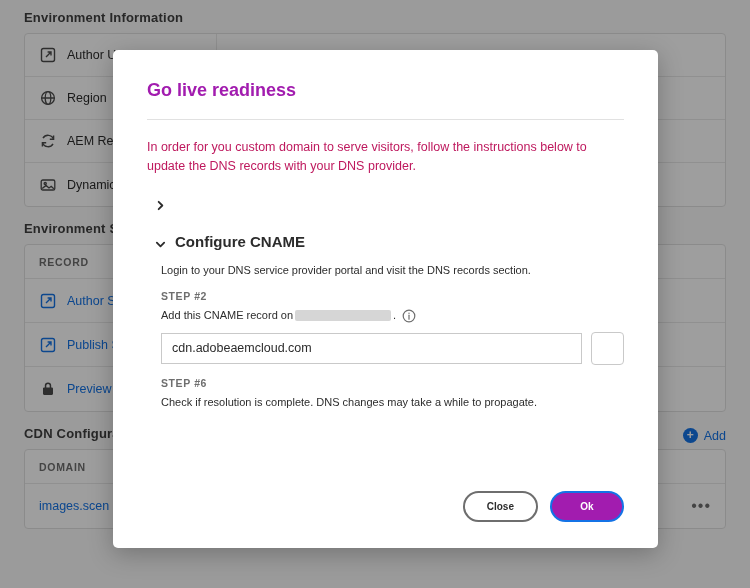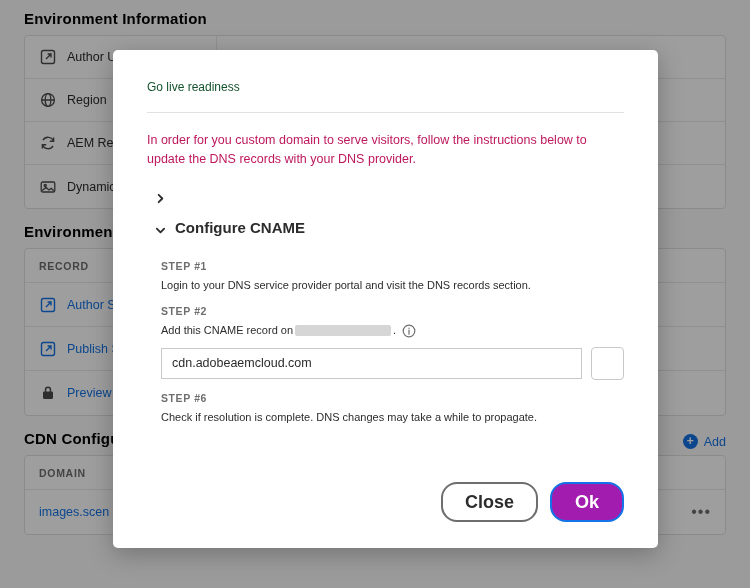--- a/index.html
+++ b/index.html
@@ -18,23 +18,23 @@
 
   
   .page {
     position: absolute;
     inset: 0;
     padding: 0 24px;
     box-sizing: border-box;
   }
 
   .section-title {
-    font-size: 15px;
-    font-weight: bold;
-    color: #000000;
+    font-size: 13px;
+    font-weight: bold;
+    color: #404040;
     margin: 10px 0 8px 0;
     letter-spacing: 0.2px;
   }
 
   .panel {
     background: #ffffff;
     border: 1px solid #e1e1e1;
     border-radius: 4px;
     box-sizing: border-box;
     overflow: hidden;
@@ -160,23 +160,23 @@
     height: 498px;
     background: #ffffff;
     border-radius: 5px;
     box-shadow: 0 6px 24px rgba(0,0,0,0.25);
     box-sizing: border-box;
     padding: 30px 34px 0 34px;
     display: flex;
     flex-direction: column;
   }
   .modal-title {
-    font-size: 12px;
-    font-weight: normal;
-    color: #14532d;
+    font-size: 18px;
+    font-weight: bold;
+    color: #a21caf;
     margin: 0 0 18px 0;
   }
   .modal-divider {
     height: 1px;
     background: #e1e1e1;
     margin: 0 0 18px 0;
   }
   .modal-intro {
     font-size: 12.5px;
     line-height: 1.55;
@@ -270,23 +270,23 @@
 
   .modal-footer {
     margin-top: auto;
     display: flex;
     justify-content: flex-end;
     align-items: center;
     gap: 12px;
     padding: 0 0 26px 0;
   }
   .btn {
-    height: 40px;
+    height: 31px;
     border-radius: 16px;
-    font-size: 18px;
+    font-size: 10px;
     font-weight: bold;
     padding: 0 22px;
     cursor: pointer;
     font-family: "Liberation Sans", sans-serif;
   }
   .btn-secondary {
     background: #fff;
     border: 2px solid #6e6e6e;
     color: #2c2c2c;
   }
@@ -429,32 +429,31 @@
   <p class="modal-intro">In order for you custom domain to serve visitors, follow the instructions below to update the DNS records with your DNS provider.</p>
 
   <div class="accordion-header">
     <span class="chev">
       <svg viewBox="0 0 12 12" fill="none" stroke="currentColor" stroke-width="2" stroke-linecap="round" stroke-linejoin="round">
         <path d="M4 2 L8 6 L4 10"></path>
       </svg>
     </span>
   </div>
 
-  <div class="accordion-header" style="margin-top:6px;">
+  <div class="accordion-header" style="margin-top:13px;">
     <span class="chev">
       <svg viewBox="0 0 12 12" fill="none" stroke="currentColor" stroke-width="2" stroke-linecap="round" stroke-linejoin="round">
         <path d="M2 4 L6 8 L10 4"></path>
       </svg>
     </span>
     <span>Configure CNAME</span>
   </div>
 
   <div class="accordion-body">
 
-    <div class="step-label">STEP #1</div>
     <p class="step-text">Login to your DNS service provider portal and visit the DNS records section.</p>
 
     <div class="step-label">STEP #2</div>
     <p class="step-text">
       <span>Add this CNAME record on</span>
       <span class="redacted"></span>
       <span>.</span>
       <span class="info-icon">
         <svg viewBox="0 0 14 14" fill="none" stroke="currentColor" stroke-width="1.2">
           <circle cx="7" cy="7" r="5.8"></circle>

